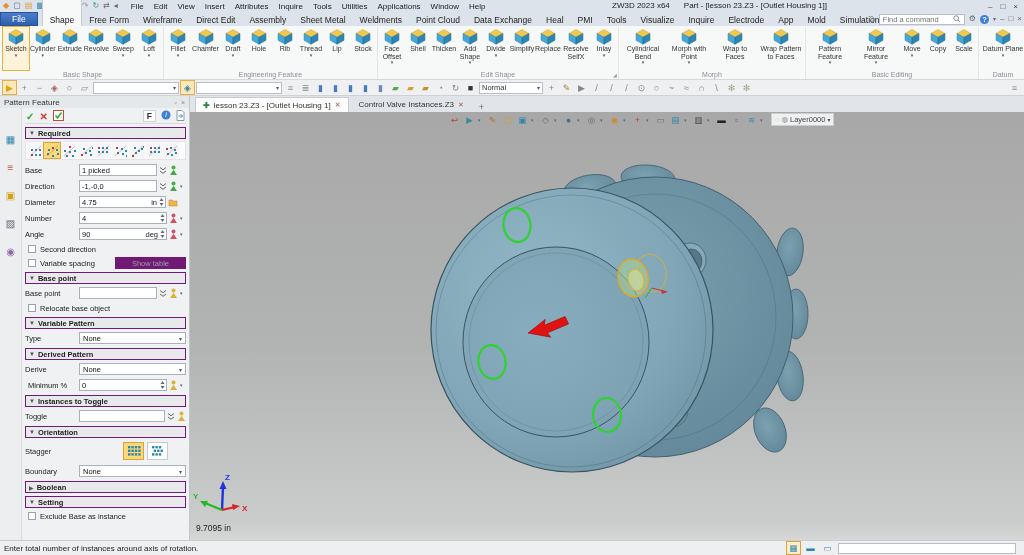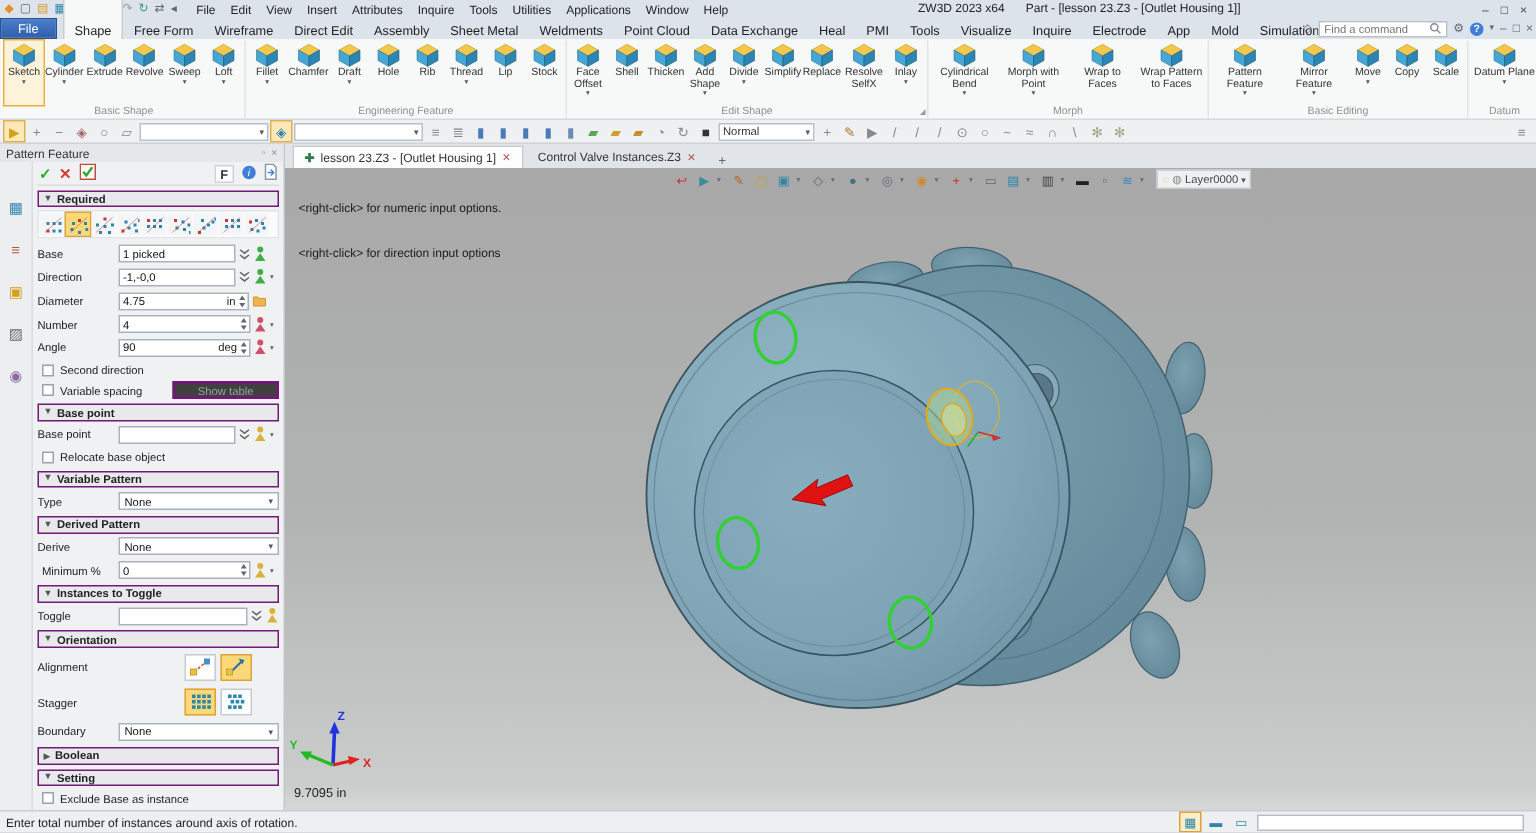--- a/index.html
+++ b/index.html
@@ -71,21 +71,21 @@
 .plabel{width:52px;flex-shrink:0;white-space:nowrap;overflow:hidden}
 .pfield{flex:1;min-width:0;display:flex;align-items:center;border:1px solid #a9b2ba;background:#fff;height:12px;padding:0 1px}
 .pfield input{border:none;outline:none;flex:1;min-width:0;font-size:7.5px;color:#111;background:transparent;padding:0 1px}
 .unit{font-size:7.5px;color:#222;padding:0 2px;white-space:nowrap}
 .pcombo{flex:1;min-width:0;display:flex;align-items:center;justify-content:space-between;border:1px solid #a9b2ba;background:#fff;height:12px;padding:0 3px;font-size:7.5px;color:#111}
 .combo-arrow{font-size:6px;color:#556}
 .chev svg,.spin svg,.picki svg{display:block}
 .ddsm{font-size:5px;color:#667;width:6px}
 .pcheckrow{display:flex;align-items:center;gap:4px;height:12px;margin:1px 0 1px 3px;font-size:7.5px;color:#222}
 .cbox{width:8px;height:8px;border:1px solid #98a4ad;background:#fcfdfe;flex-shrink:0}
-.btn-disabled{flex:1;height:12px;background:#404040;border:2px solid #701a75;color:#9aa0a5;font-size:7.5px;display:flex;align-items:center;justify-content:center;margin-left:16px}
+.btn-disabled{flex:1;height:12px;background:#404040;border:6px solid #701a75;color:#9aa0a5;font-size:7.5px;display:flex;align-items:center;justify-content:center;margin-left:16px}
 .orow{display:flex;align-items:center;margin:2px 0;font-size:7.5px;height:20px}
 .orow .icons{margin-left:auto;display:flex;gap:3px;padding-right:18px}
 .toggleicon{width:21px;height:18px;border:1px solid #c3cad0;background:#fff;display:flex;align-items:center;justify-content:center}
 .toggleicon.sel{background:#fbd978;border-color:#dca23c}
 
 
 .workarea{flex:1;display:flex;flex-direction:column;min-width:0}
 .doc-tabs{height:16px;background:#e1e5e9;display:flex;align-items:flex-end;padding-left:5px;gap:3px}
 .dtab{height:15px;display:flex;align-items:center;gap:4px;padding:0 7px;font-size:8px;color:#333;white-space:nowrap}
 .dtab.active{background:#fdfdfd;border:1px solid #c7cbcf;border-bottom:none}
@@ -976,39 +976,20 @@
                   <path d="M1 10 L4.5 4.8 L8 10 Z" fill="#d8b23a"></path>
                 </svg>
               </span>
           </div>
 
           <div class="sec">
               <span class="arrow">▼</span>
               <span>Orientation</span>
             </div>
 
-          <div class="orow">
-            <span>Alignment</span>
-            <span class="icons">
-              <span class="toggleicon">
-                  <svg width="15" height="13" viewBox="0 0 15 13">
-                    <line x1="1" y1="12" x2="13" y2="2" stroke="#d24a3a" stroke-width="1" stroke-dasharray="2,1.2"></line>
-                    <rect x="10" y="1" width="4" height="4" fill="#4a90c4"></rect>
-                    <rect x="1" y="8" width="4" height="4" fill="#ecc23c" stroke="#c49a2a" stroke-width="0.6"></rect>
-                  </svg>
-                </span>
-              <span class="toggleicon sel">
-                  <svg width="15" height="13" viewBox="0 0 15 13">
-                    <line x1="3" y1="11" x2="11" y2="3" stroke="#2e6fb0" stroke-width="1.4"></line>
-                    <polygon points="9,1 13,2 11.5,5" fill="#2e6fb0"></polygon>
-                    <rect x="1" y="8" width="4" height="4" fill="#ecc23c" stroke="#c49a2a" stroke-width="0.6"></rect>
-                  </svg>
-                </span>
-            </span>
-          </div>
 
           <div class="orow">
             <span>Stagger</span>
             <span class="icons">
               <span class="toggleicon sel">
                   <svg width="14" height="12" viewBox="0 0 14 12">
                     <g fill="#2e86ab">
                       <rect x="1" y="1" width="2.4" height="2.4"></rect>
                       <rect x="4.4" y="1" width="2.4" height="2.4"></rect>
                       <rect x="7.8" y="1" width="2.4" height="2.4"></rect>
@@ -1077,24 +1058,20 @@
             <span class="x">✕</span>
           </div>
           <div class="dtab">
             <span>Control Valve Instances.Z3</span>
             <span class="x">✕</span>
           </div>
           <span class="newtab">+</span>
         </div>
 
       <div class="viewport">
-        <div class="hints">
-          <div>&lt;right-click&gt; for numeric input options.</div>
-          <div>&lt;right-click&gt; for direction input options</div>
-        </div>
 
         <div class="vp-toolbar" id="vpToolbar">
             <span class="vp-ico" style="color: rgb(204, 51, 51);">↩</span>
             <span class="vp-ico" style="color: rgb(58, 138, 154);">▶</span>
             <span class="ddsm">▾</span>
             <span class="vp-ico" style="color: rgb(176, 106, 32);">✎</span>
             <span class="vp-ico" style="color: rgb(212, 160, 23);">▢</span>
             <span class="vp-ico" style="color: rgb(46, 134, 171);">▣</span>
             <span class="ddsm">▾</span>
             <span class="vp-ico" style="color: rgb(102, 102, 119);">◇</span>

